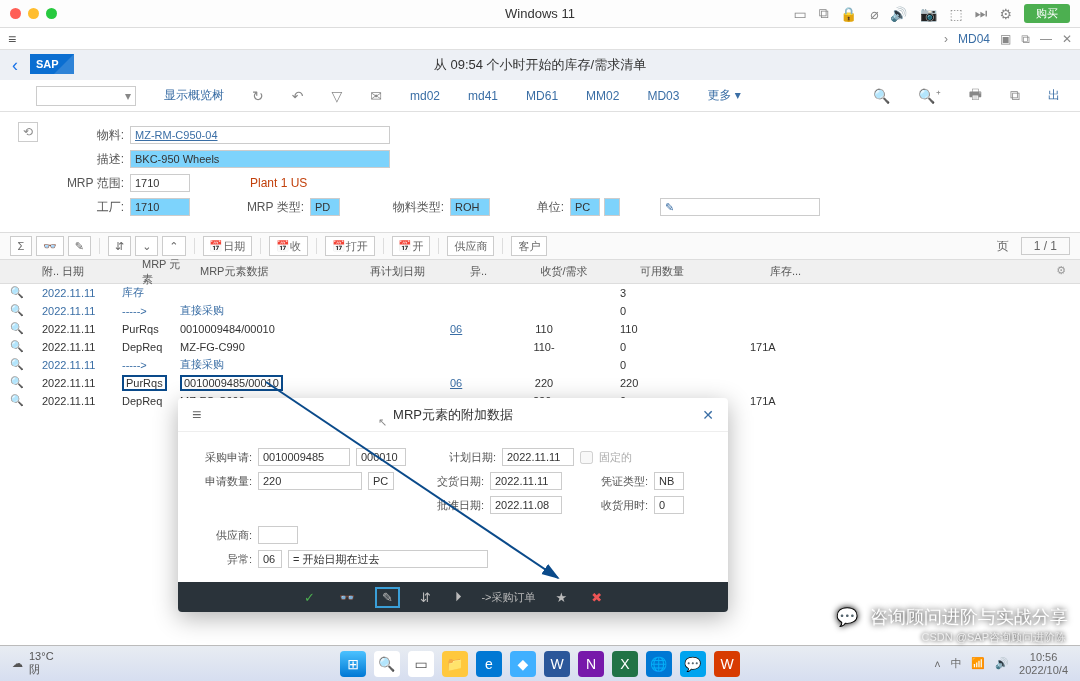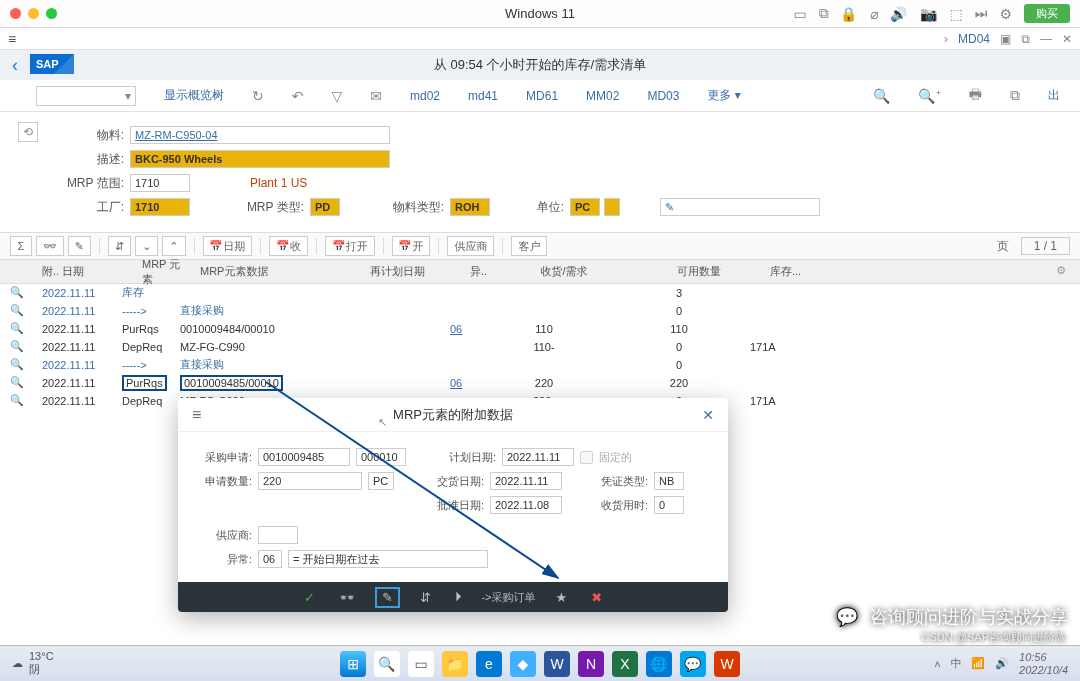--- a/index.html
+++ b/index.html
@@ -28,32 +28,32 @@
 .toolbar .tb-input::after { content: '▾'; position: absolute; right: 4px; top: 2px; color: #888; }
 .toolbar a { color: #3a6ea5; cursor: pointer; }
 .toolbar .spacer { flex: 1; }
 .toolbar .tb-icon { color: #888; font-size: 14px; }
 
 .form-area { padding: 12px 20px 12px 50px; position: relative; }
 .bck-icon { position: absolute; left: 18px; top: 10px; width: 20px; height: 20px; border: 1px solid #ccc; display: flex; align-items: center; justify-content: center; color: #888; }
 .form-row { display: flex; align-items: center; height: 22px; margin-bottom: 2px; }
 .form-label { width: 80px; text-align: right; padding-right: 6px; color: #555; }
 .form-input { height: 18px; border: 1px solid #ccc; padding: 0 4px; background: #fff; font-size: 11px; display: inline-flex; align-items: center; }
-.form-input.read { background: #eab308; font-weight: bold; }
+.form-input.read { background: #7dd3fc; }
 .form-input a { color: #3a6ea5; text-decoration: underline; }
 
 .grid-toolbar { height: 28px; border-top: 1px solid #ddd; border-bottom: 1px solid #ddd; display: flex; align-items: center; padding: 0 10px; gap: 4px; color: #666; background: #fafafa; }
 .gt-btn { min-width: 22px; height: 20px; border: 1px solid #ccc; display: inline-flex; align-items: center; justify-content: center; background: #fff; padding: 0 6px; font-size: 11px; }
 .gt-sep { width: 1px; height: 16px; background: #ddd; margin: 0 4px; }
 .gt-spacer { flex: 1; }
 
 .grid { position: relative; }
 .grid-head { height: 24px; background: #f0f0f0; border-bottom: 1px solid #ddd; display: flex; align-items: center; font-size: 11px; color: #555; padding-left: 36px; }
 .grid-head > div, .gr > div { padding: 0 6px; }
-.c-date { width: 80px; } .c-mrp { width: 58px; } .c-data { width: 170px; } .c-replan { width: 100px; } .c-exc { width: 30px; } .c-recreq { width: 140px; text-align: center; } .c-avail { width: 130px; text-align: center; } .c-stor { width: 60px; }
+.c-date { width: 80px; } .c-mrp { width: 58px; } .c-data { width: 170px; } .c-replan { width: 100px; } .c-exc { width: 30px; } .c-recreq { width: 140px; text-align: center; } .c-avail { width: 130px; text-align: left; } .c-stor { width: 60px; }
 
 .gr { height: 18px; display: flex; align-items: center; font-size: 11px; border-bottom: 1px solid transparent; padding-left: 10px; }
 .gr .mag { width: 14px; color: #3a6ea5; font-size: 11px; }
 .gr .chk { width: 12px; }
 .gr a { color: #3a6ea5; }
 .highlight-box { border: 2px solid #0a4a8a; padding: 0 2px; display: inline-flex; align-items: center; height: 16px; }
 .gear-end { position: absolute; right: 14px; top: 4px; color: #999; }
 
 .popup { position: absolute; left: 178px; top: 398px; width: 550px; background: #fff; box-shadow: 0 6px 24px rgba(0,0,0,0.3); border-radius: 4px; z-index: 10; }
 .popup-head { height: 34px; display: flex; align-items: center; padding: 0 14px; border-bottom: 1px solid #eee; position: relative; }
@@ -74,21 +74,21 @@
 
 .watermark { position: absolute; right: 12px; bottom: 50px; display: flex; align-items: center; gap: 8px; color: #fff; font-size: 18px; text-shadow: 0 0 6px #000; z-index: 30; }
 .wm-icon { width: 28px; height: 28px; background: #fff; border-radius: 50%; display: flex; align-items: center; justify-content: center; color: #222; }
 .watermark-sub { position: absolute; right: 14px; bottom: 36px; color: #eee; font-size: 11px; text-shadow: 0 0 4px #000; z-index: 30; }
 
 .taskbar { position: absolute; left: 0; right: 0; bottom: 0; height: 36px; background: linear-gradient(#e8ecf2, #d6def0); display: flex; align-items: center; padding: 0 12px; border-top: 1px solid #bbb; }
 .tb-weather { display: flex; gap: 6px; align-items: center; color: #555; font-size: 11px; }
 .tb-center { position: absolute; left: 50%; transform: translateX(-50%); display: flex; gap: 8px; }
 .tb-center .app { width: 26px; height: 26px; border-radius: 4px; display: flex; align-items: center; justify-content: center; font-size: 14px; color: #fff; }
 .tb-right { margin-left: auto; display: flex; gap: 10px; align-items: center; color: #666; font-size: 11px; }
-.tb-time { text-align: left; line-height: 1.1; font-style: italic; }
+.tb-time { text-align: center; line-height: 1.1; }
 </style>
 </head>
 <body>
 
 <div class="mac-titlebar">
   <div class="traffic-lights">
     <div class="dot red"></div>
     <div class="dot yellow"></div>
     <div class="dot green"></div>
   </div>

